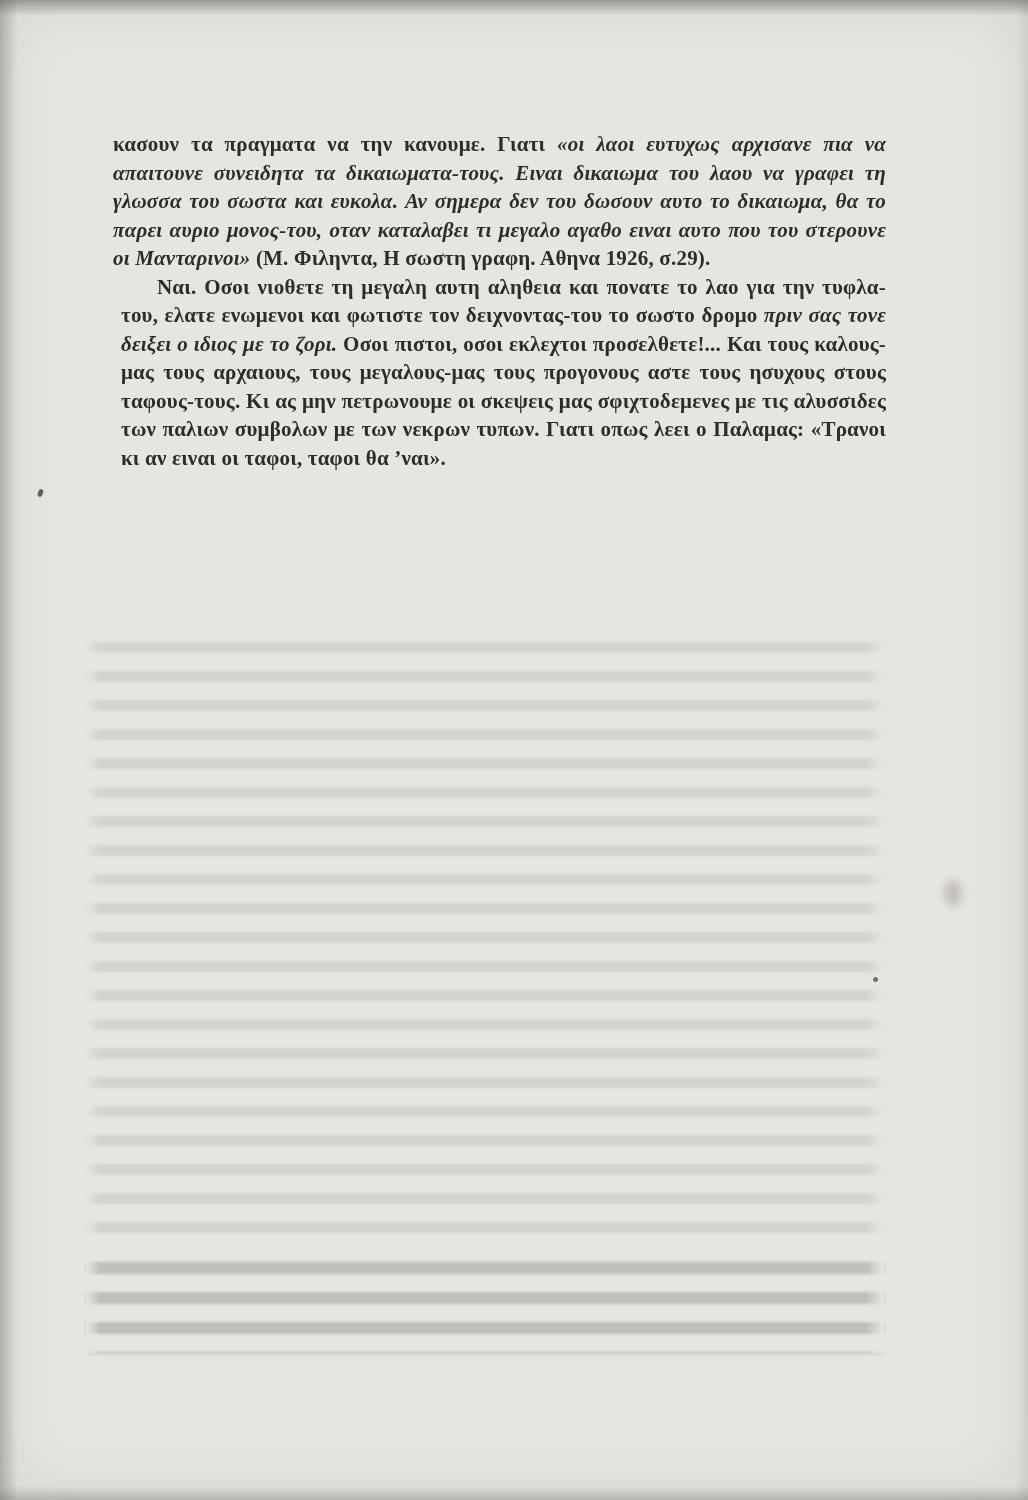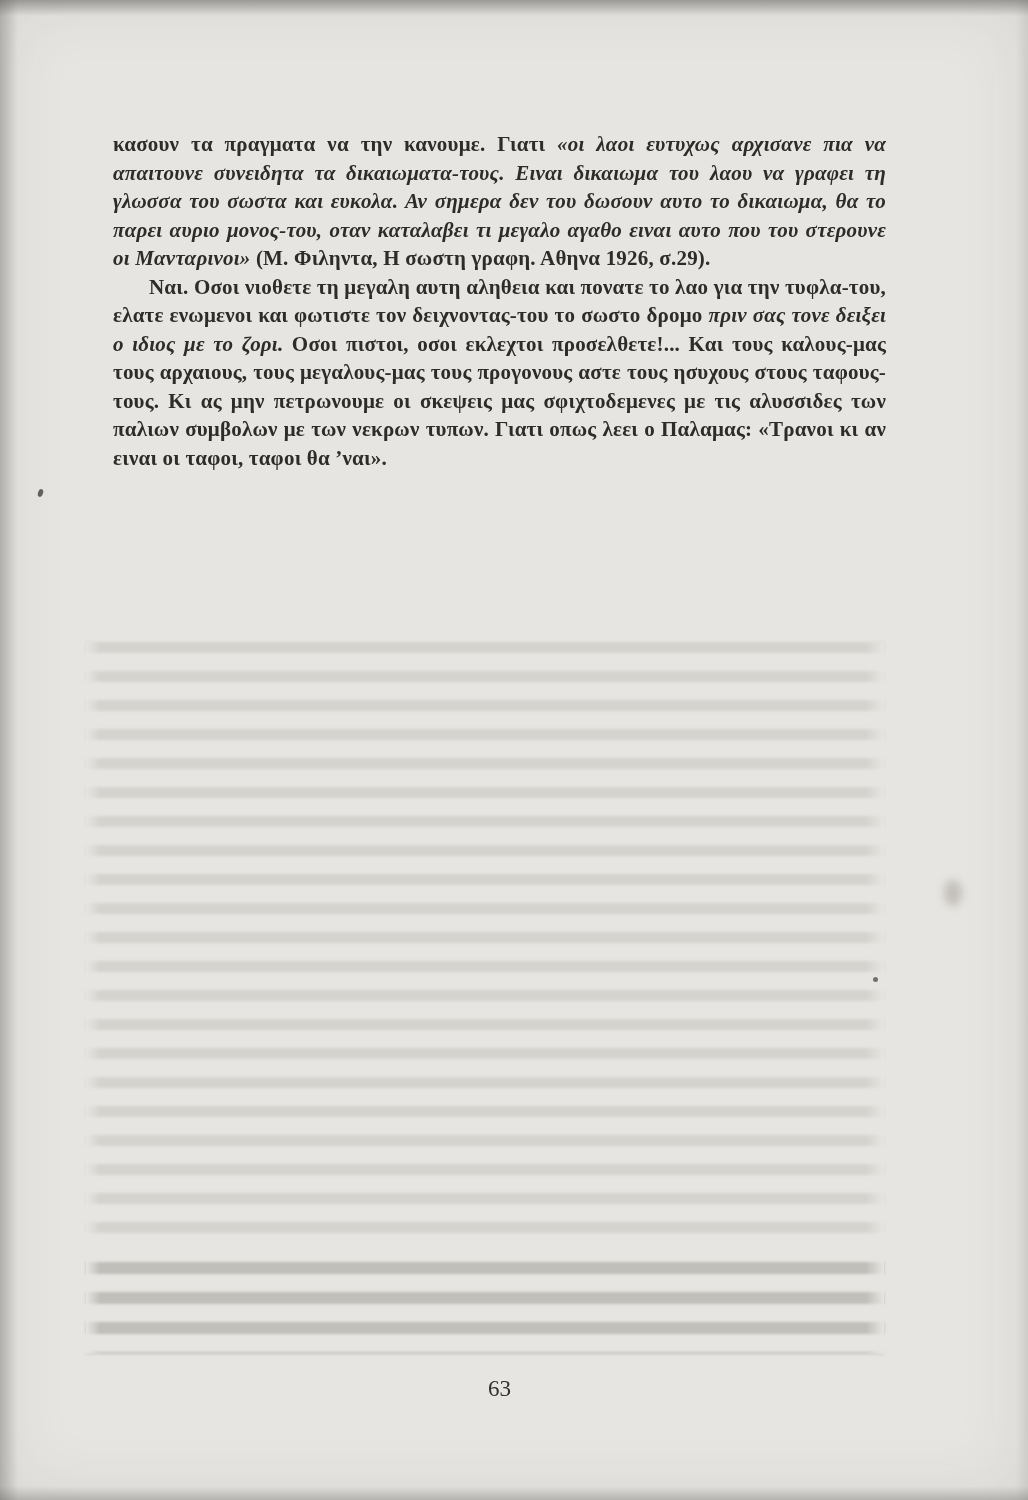--- a/index.html
+++ b/index.html
@@ -29,21 +29,21 @@
     top: 130px;
     width: 773px;
     color: #2e2c29;
     font-size: 21px;
     line-height: 28.5px;
     text-align: justify;
     letter-spacing: 0.2px;
   }
   .para { margin: 0; font-weight: bold; }
   .para + .para { margin-top: 0; }
-  .indent { text-indent: 36px; }
+  .indent { text-indent: 36px; margin-left: 8px; }
   .it { font-style: italic; }
   
   .bleed {
     position: absolute;
     background: repeating-linear-gradient(
       to bottom,
       rgba(125,122,115,0.20) 0px,
       rgba(125,122,115,0.20) 11px,
       rgba(125,122,115,0.0) 11px,
       rgba(125,122,115,0.0) 29px);
@@ -91,15 +91,14 @@
   </div>
 
   <div class="bleed bleed-main"></div>
   <div class="bleed bleed-low"></div>
   <div class="bleed-fade"></div>
 
   <span class="speck speck-left"></span>
   <span class="speck speck-right"></span>
   <span class="smudge-right"></span>
 
-  <div class="pagenum">63</div>
 
 </div>
 
 </body></html>

